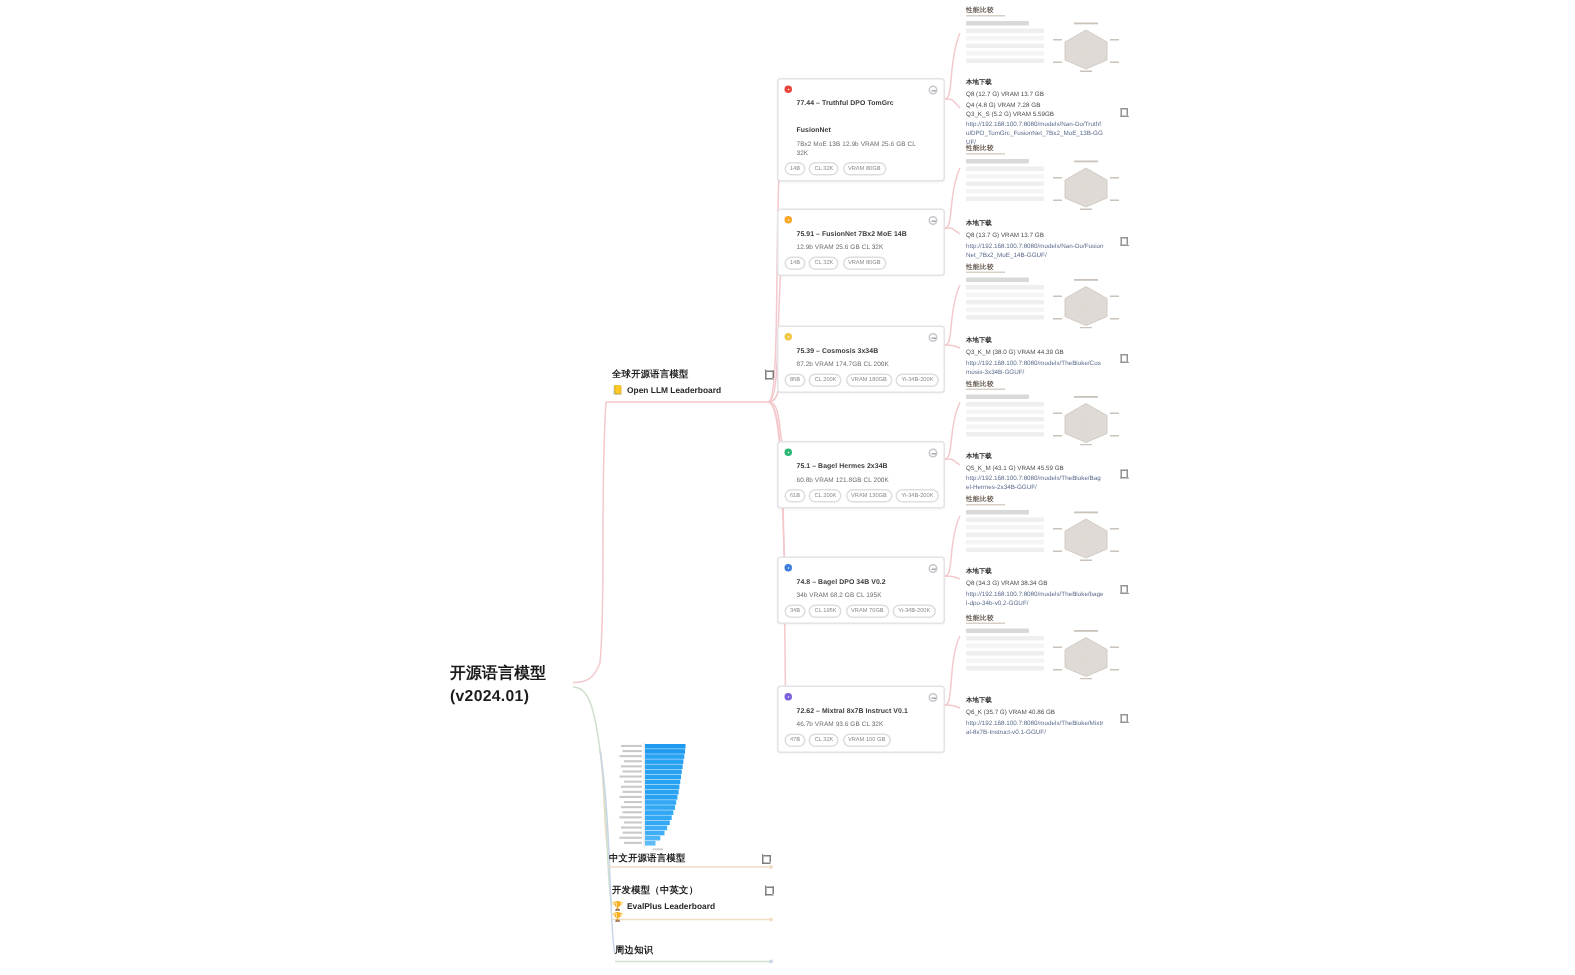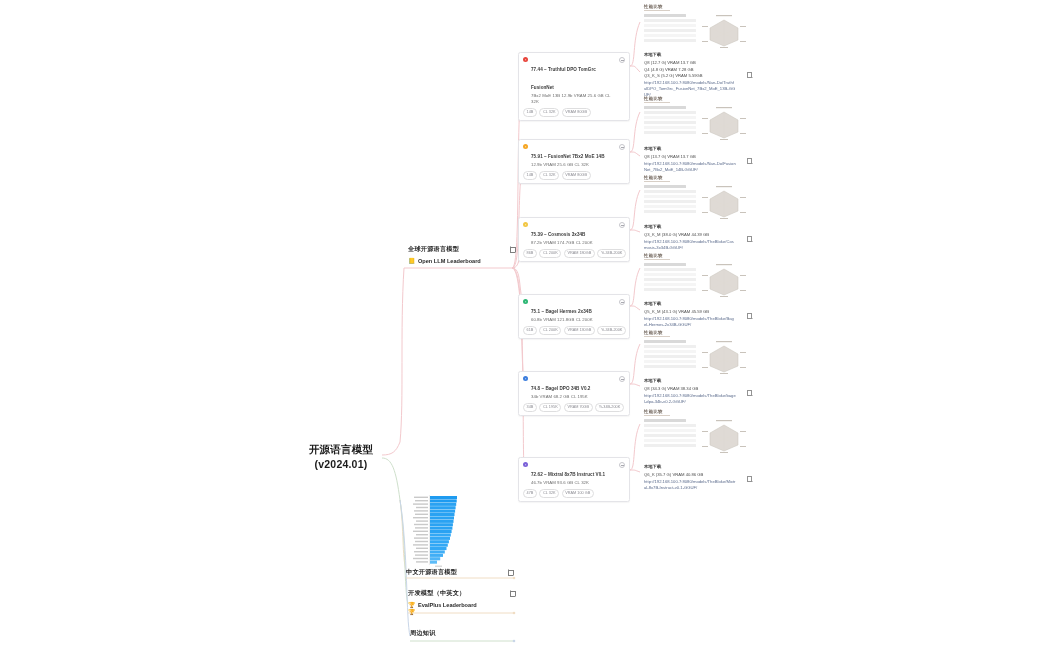--- a/index.html
+++ b/index.html
@@ -19,21 +19,20 @@
     position: absolute; left: 0; top: 0;
     width: 1050px; height: 650px;
     pointer-events: none;
   }
 
   
   .root-node {
     position: absolute;
     left: 300px; top: 442px;
     width: 82px;
-    text-align: center;
     color: #1c1c1c;
     font-size: 10.5px;
     font-weight: bold;
     line-height: 1.45;
     letter-spacing: .2px;
   }
 
   
   .branch {
     position: absolute;

